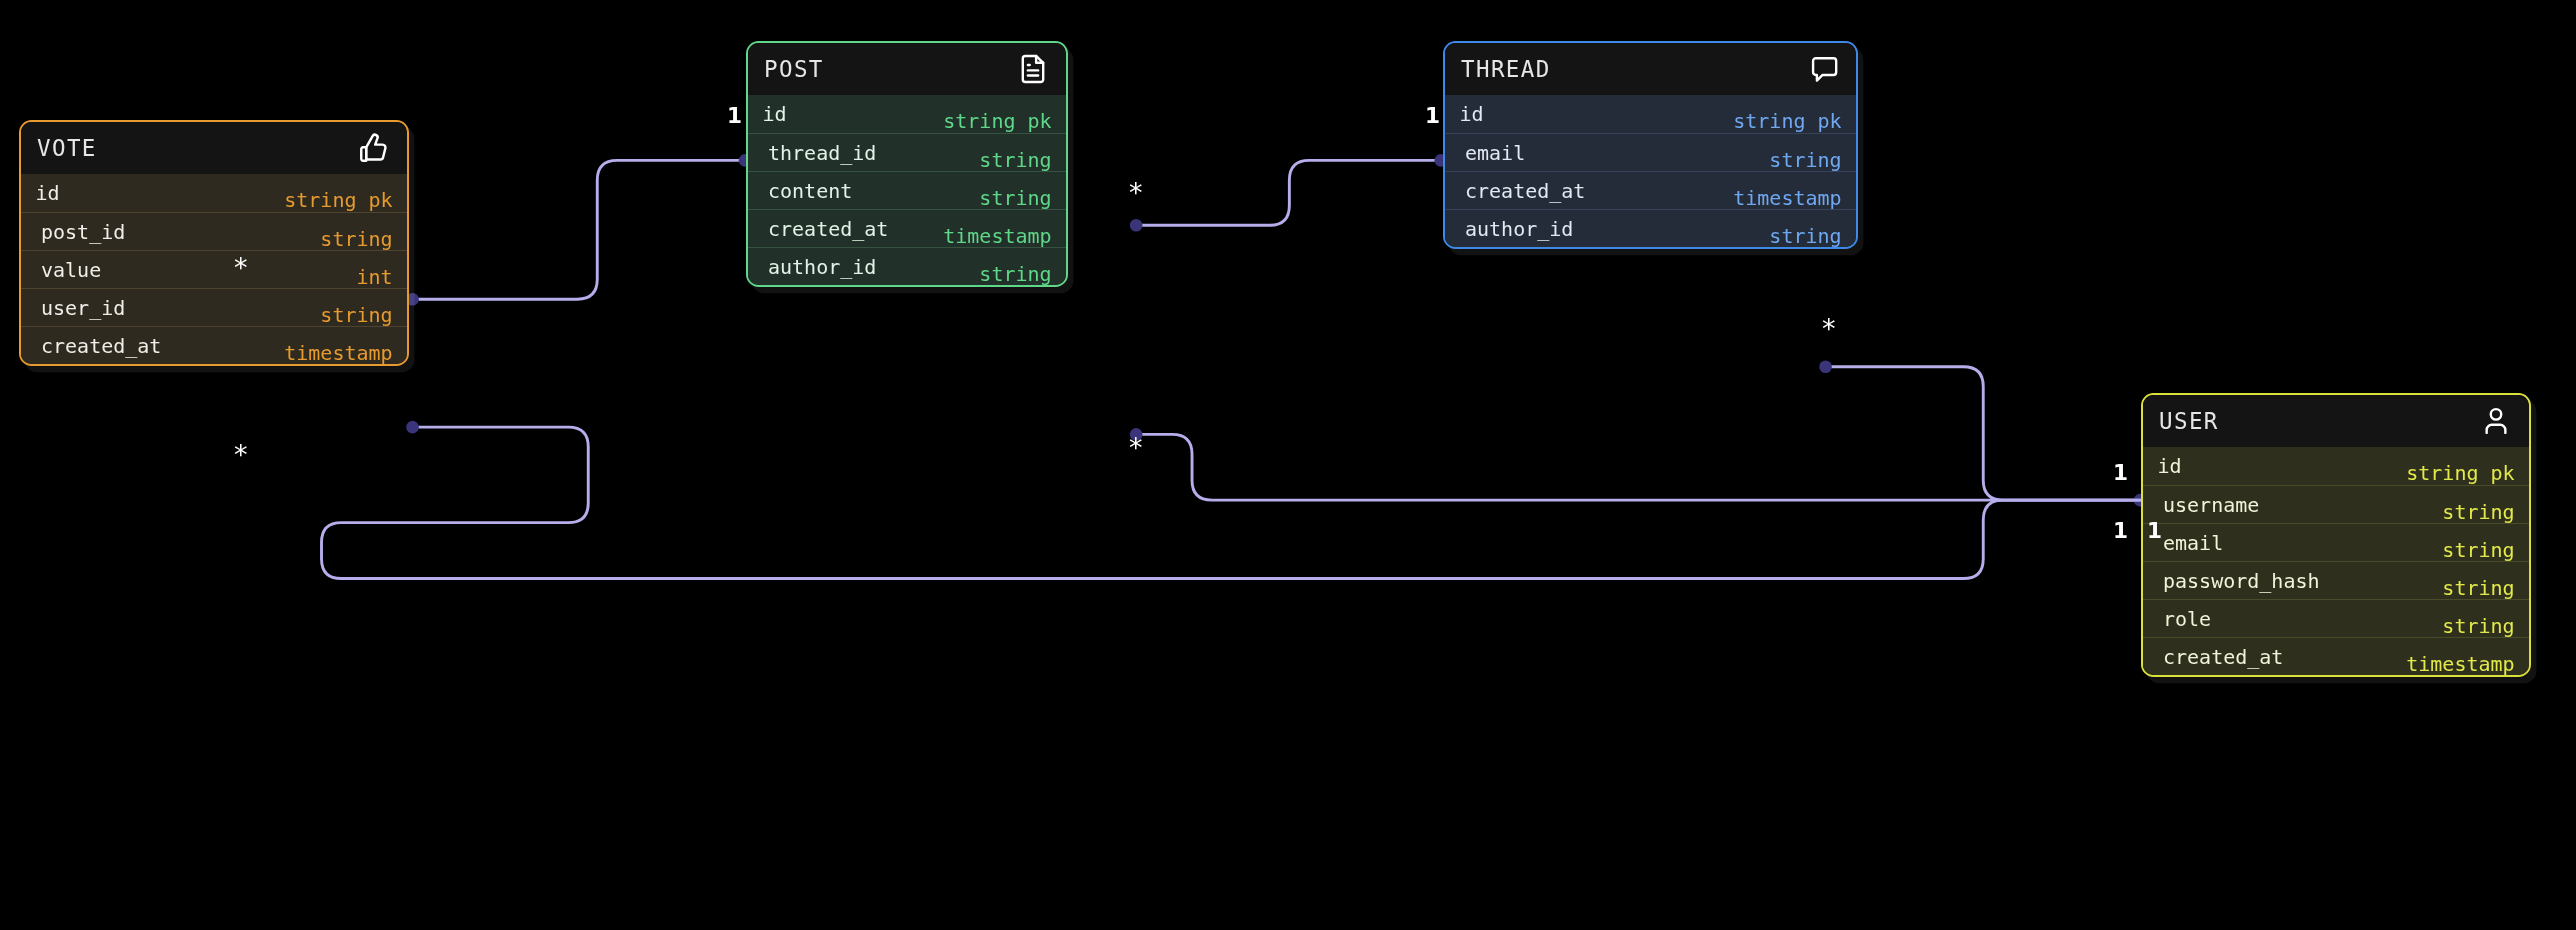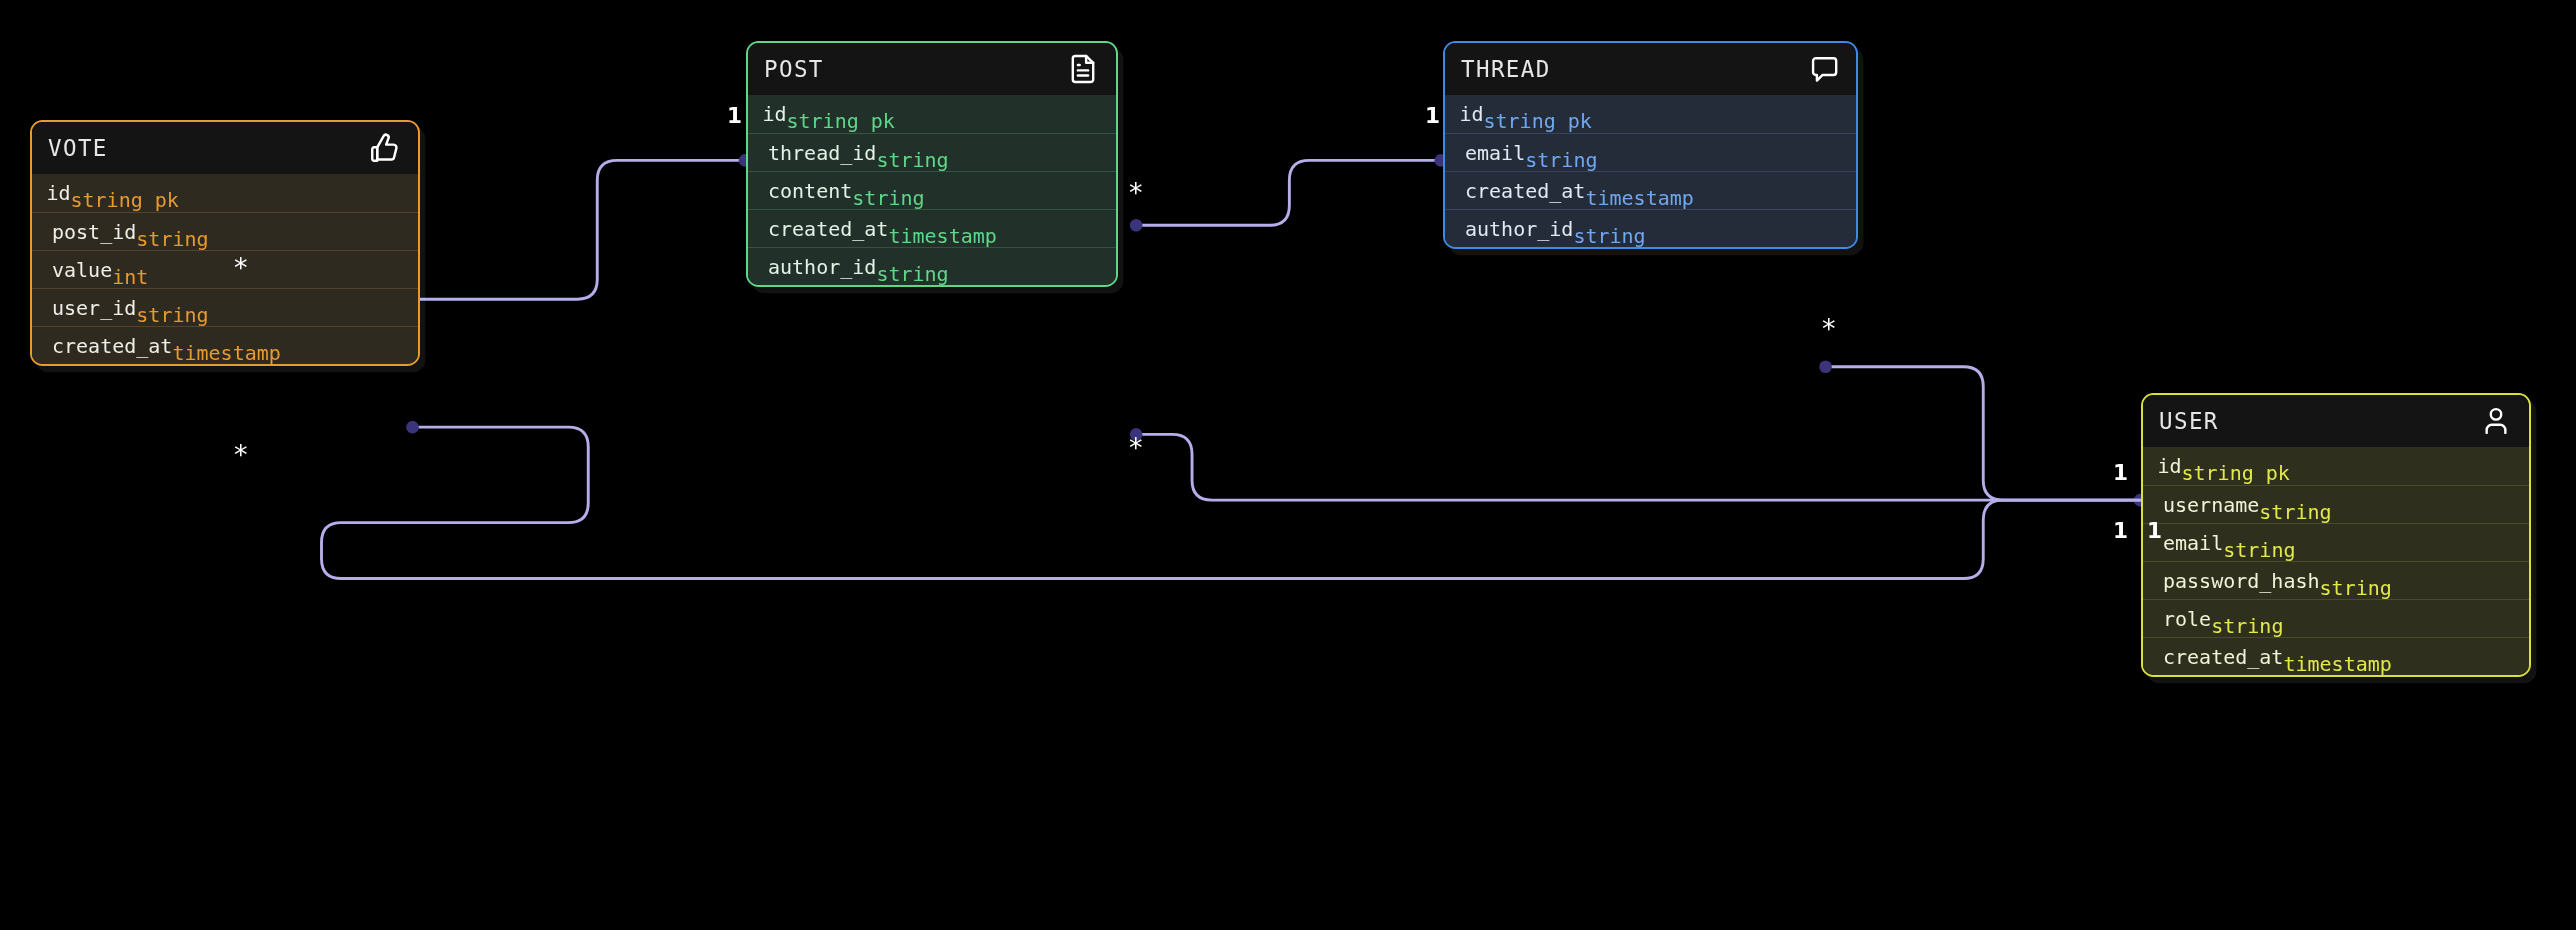--- a/index.html
+++ b/index.html
@@ -70,20 +70,21 @@
     font-family: "DejaVu Sans Mono", monospace;
     font-size: 22.5px;
     letter-spacing: 1.4px;
     font-weight: 400;
   }
   .entity-icon { width: 34px; height: 34px; display: block; flex: 0 0 auto; }
   .rows { display: flex; flex-direction: column; }
   .row {
     display: flex;
     align-items: center;
+    justify-content: space-between;
     height: 38px;
     padding: 0 14.4px;
     font-size: 20px;
   }
   .row + .row { border-top-width: 0.9px; border-top-style: solid; padding-left: 20px; }
   .row-name { color: #efeee8; font-family: "DejaVu Sans Mono", monospace; }
   .row-type { font-family: "DejaVu Sans Mono", monospace; margin-top: 14px; }
 
   
   .e-vote { border-color: #e79a2e; }
@@ -145,21 +146,21 @@
   <div class="card-label star" style="left:234px; top:254px;">*</div>
   <div class="card-label" style="left:1425px; top:105px;">1</div>
   <div class="card-label star" style="left:1129px; top:179px;">*</div>
   <div class="card-label star" style="left:1129px; top:434px;">*</div>
   <div class="card-label star" style="left:234px; top:441px;">*</div>
   <div class="card-label star" style="left:1822px; top:315px;">*</div>
   <div class="card-label" style="left:2113px; top:462px;">1</div>
   <div class="card-label" style="left:2113px; top:520px;">1</div>
   <div class="card-label" style="left:2147px; top:520px;">1</div>
 
-  <div class="entity e-vote" style="left:30px; top:120px; width:390px;">
+  <div class="entity e-vote" style="left:19px; top:120px; width:390px;">
     <div class="entity-header">
       <span class="entity-title">VOTE</span>
       <svg class="entity-icon" viewBox="0 0 24 24" fill="none" stroke="#ffffff" stroke-width="1.7" stroke-linecap="round" stroke-linejoin="round">
         <path d="M6.5 21H4.2a1.2 1.2 0 0 1-1.2-1.2v-7.1A1.2 1.2 0 0 1 4.2 11.5h2.3z"></path>
         <path d="M6.5 11.5 11 3.6a1.9 1.9 0 0 1 3.3 1.9l-1.5 4.1h5.3a2 2 0 0 1 1.94 2.5l-1.6 6.4A2 2 0 0 1 16.5 20.1H6.5z"></path>
       </svg>
     </div>
     <div class="rows">
       <div class="row">
         <span class="row-name">id</span>
@@ -177,21 +178,21 @@
         <span class="row-name">user_id</span>
         <span class="row-type">string</span>
       </div>
       <div class="row">
         <span class="row-name">created_at</span>
         <span class="row-type">timestamp</span>
       </div>
     </div>
   </div>
 
-  <div class="entity e-post" style="left:746px; top:41px; width:372px;">
+  <div class="entity e-post" style="left:746px; top:41px; width:322px;">
     <div class="entity-header">
       <span class="entity-title">POST</span>
       <svg class="entity-icon" viewBox="0 0 24 24" fill="none" stroke="#ffffff" stroke-width="1.7" stroke-linecap="round" stroke-linejoin="round">
         <path d="M14.2 2.8H6.6a1.8 1.8 0 0 0-1.8 1.8v14.8a1.8 1.8 0 0 0 1.8 1.8h10.8a1.8 1.8 0 0 0 1.8-1.8V7.6z"></path>
         <path d="M14.2 2.8v4.8h5"></path>
         <path d="M8.4 9.2h1.3"></path>
         <path d="M8.4 13h7.2"></path>
         <path d="M8.4 16.6h7.2"></path>
       </svg>
     </div>

